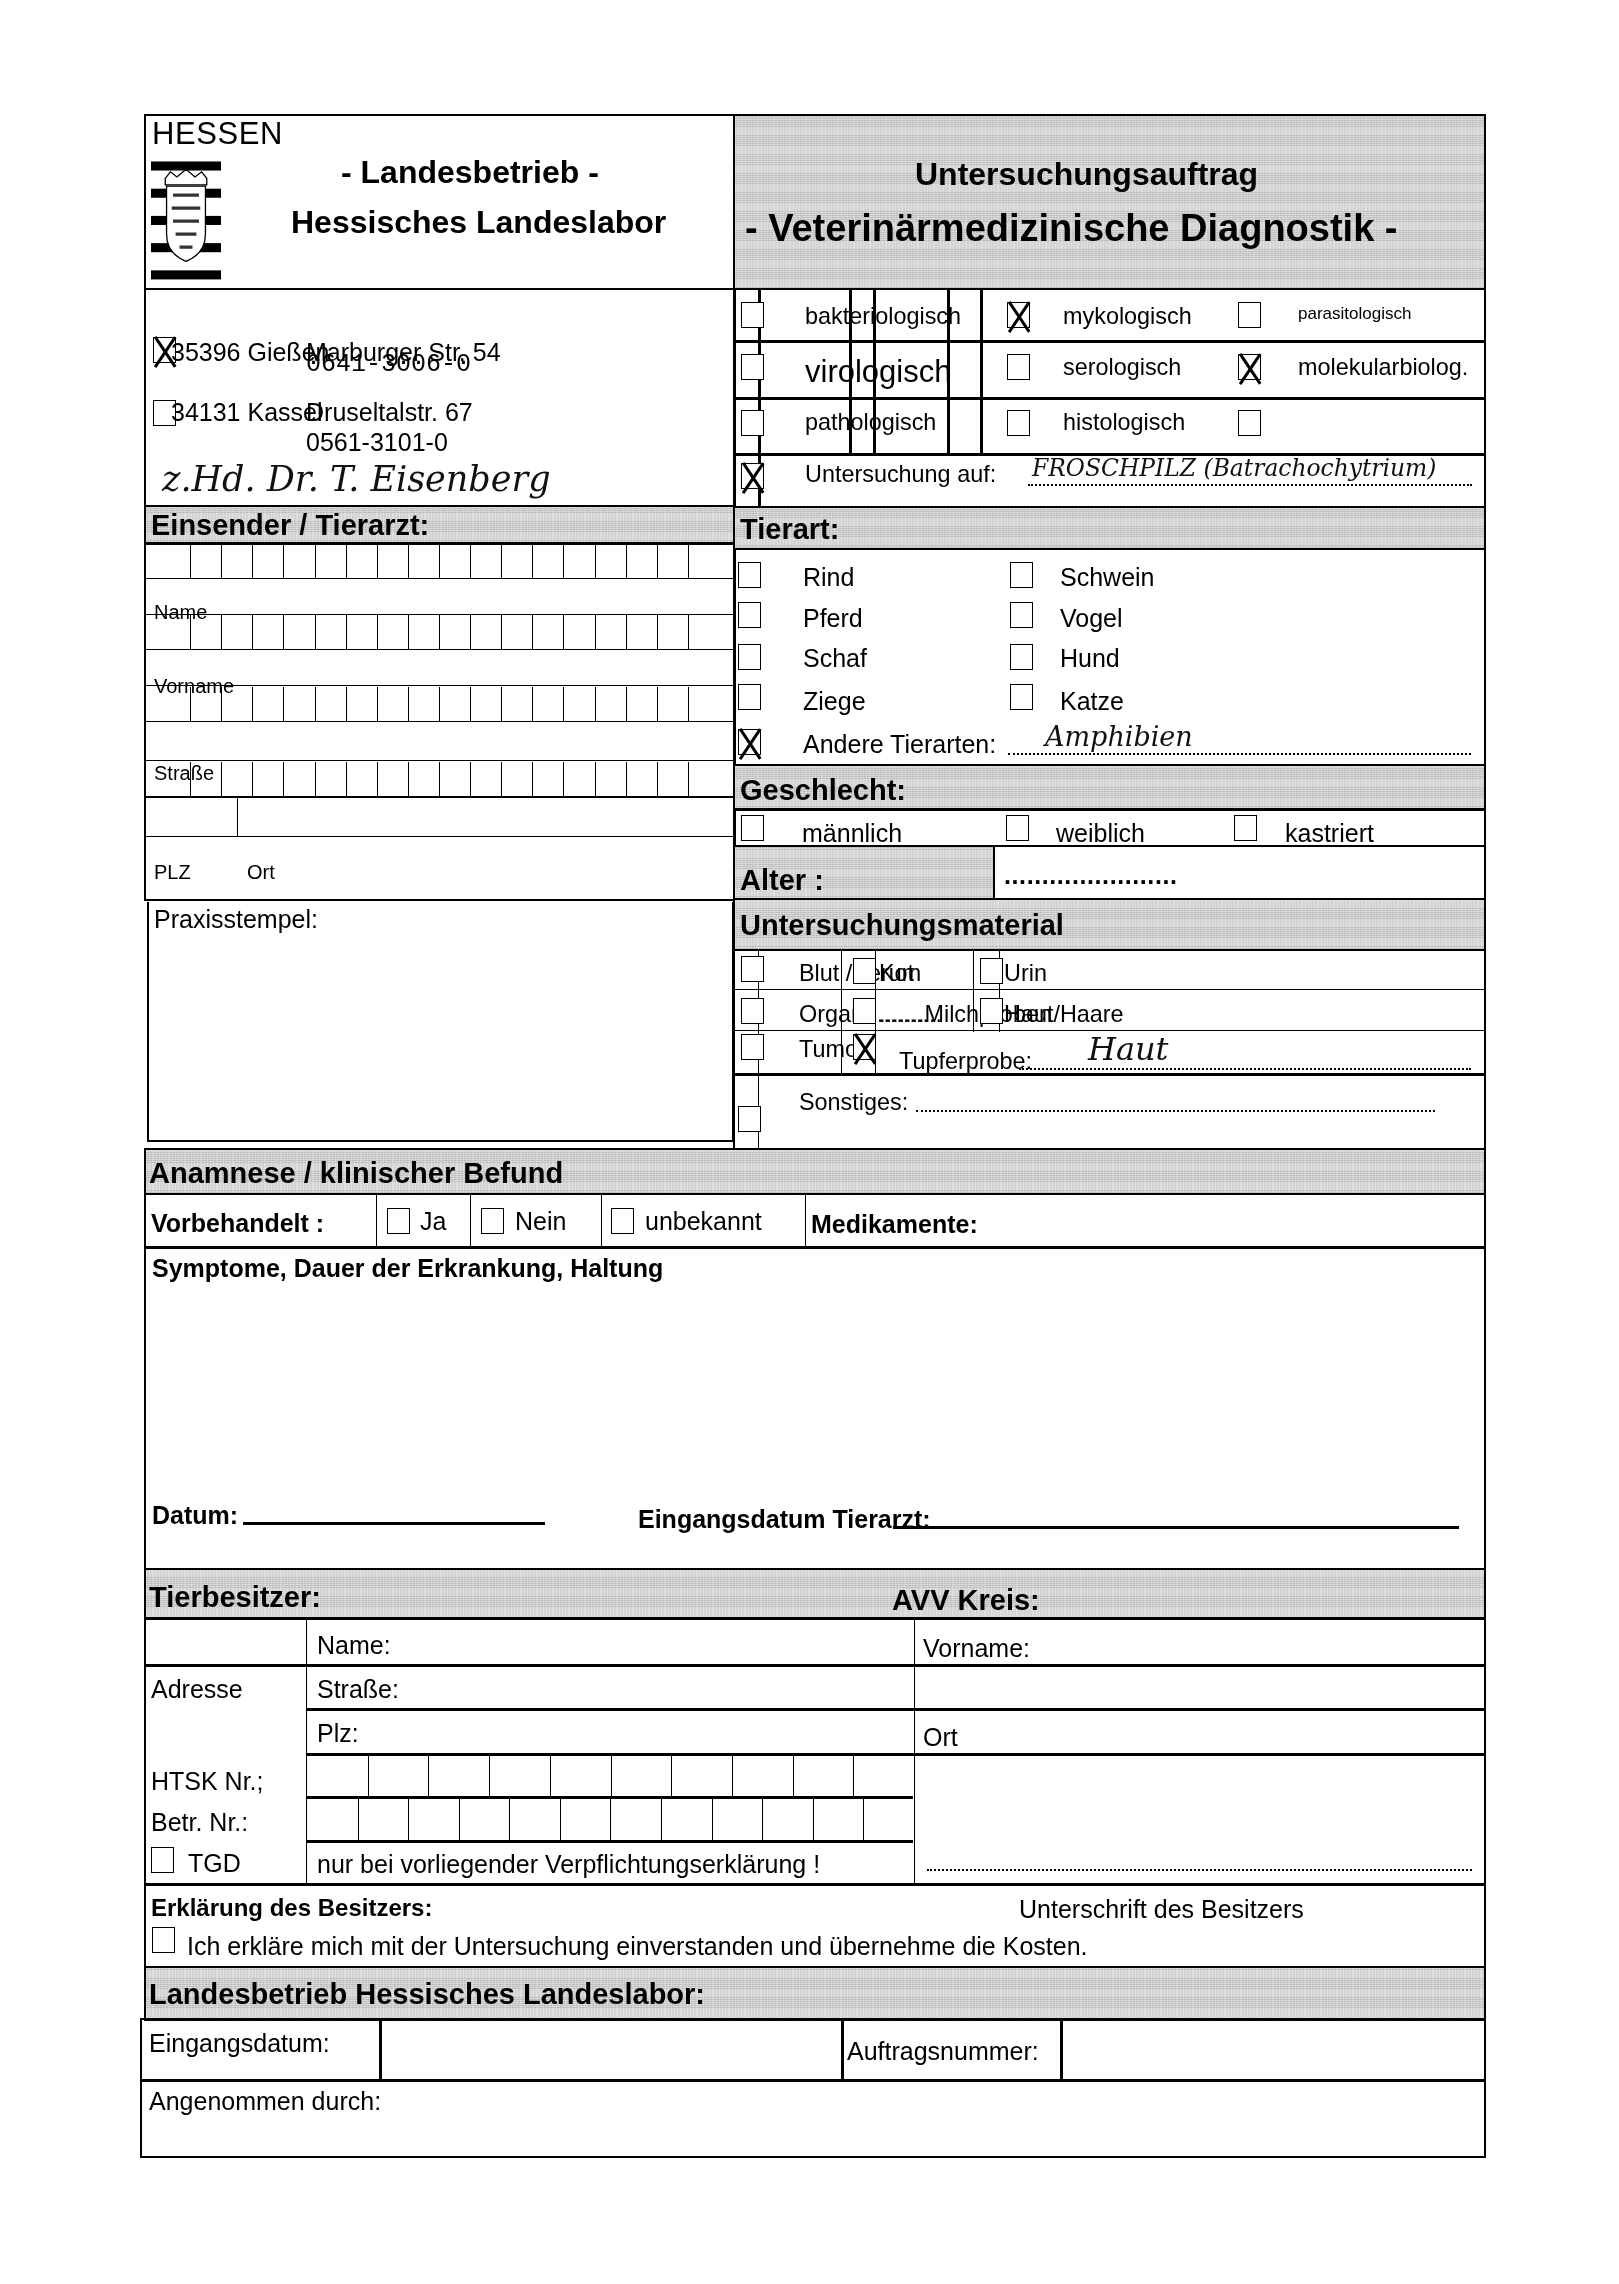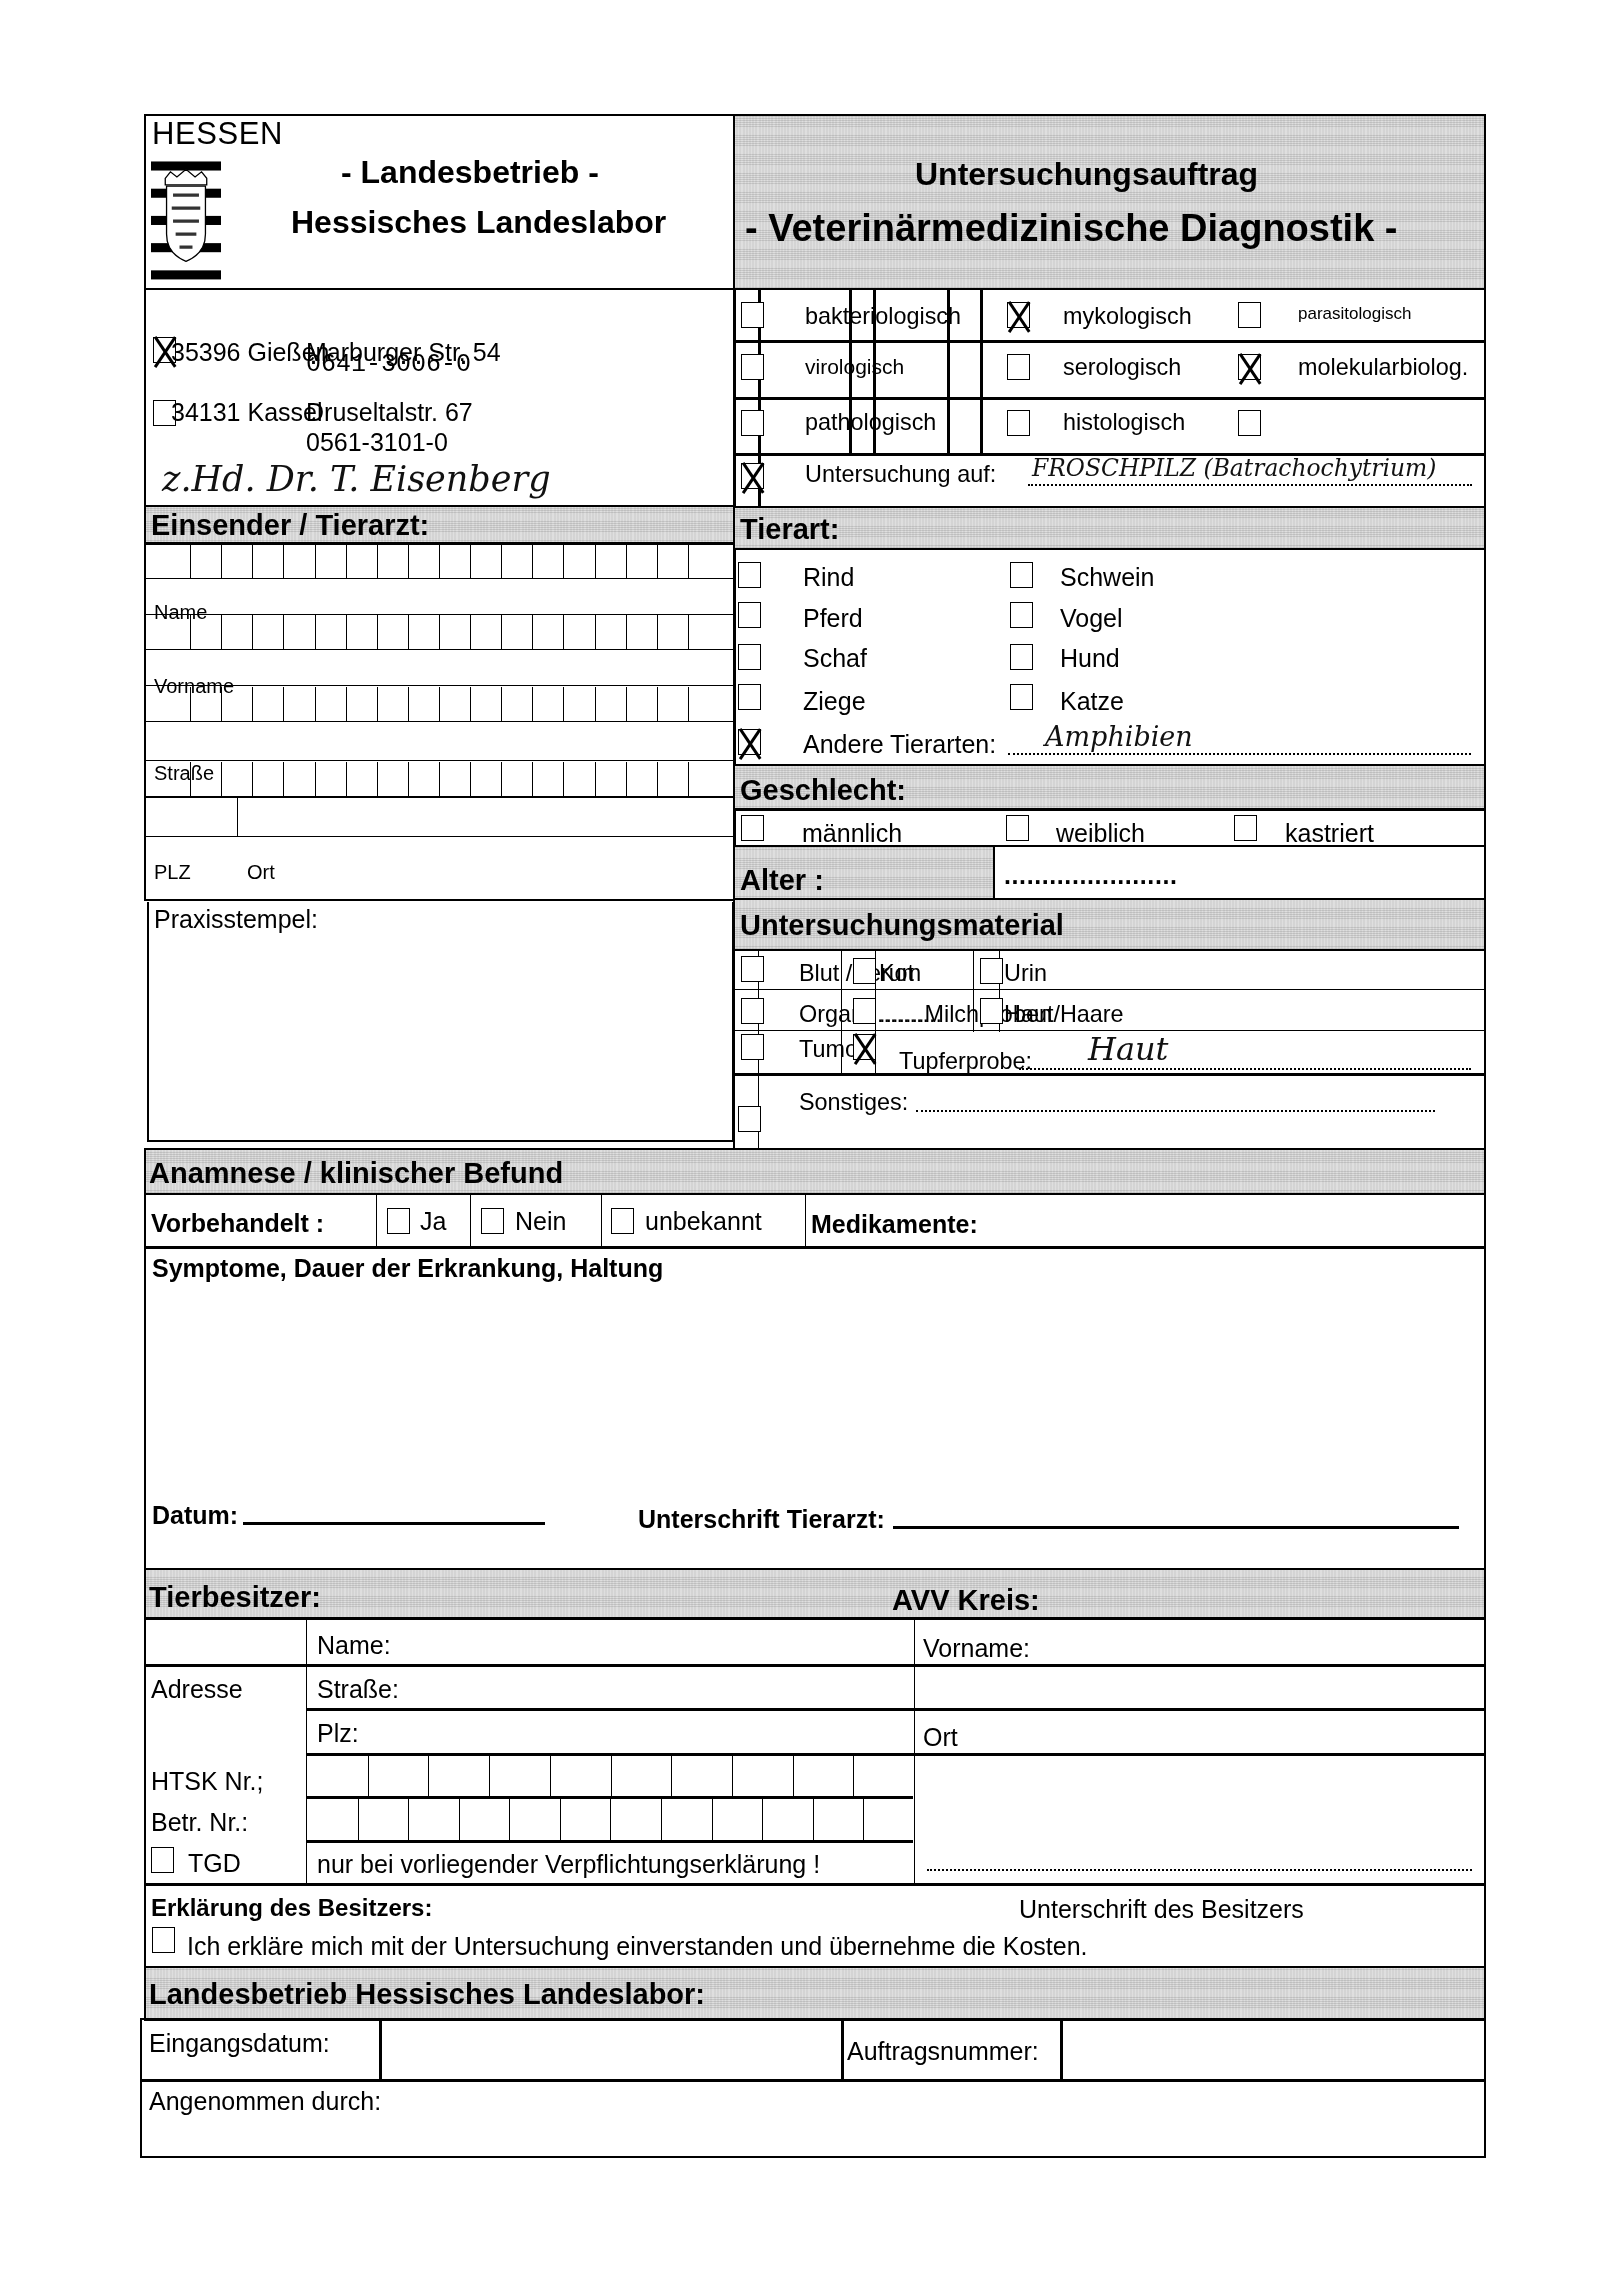--- a/index.html
+++ b/index.html
@@ -73,21 +73,21 @@
 <div class="vl" style="left:980px;top:288px;height:166px;"></div>
 
 <div class="cb" style="left:741px;top:302px;"></div>
 <div class="ts" style="left:805px;top:305px;font-size:23.4px;">bakteriologisch</div>
 <div class="cb checked" style="left:1007px;top:302px;"></div>
 <div class="ts" style="left:1063px;top:305px;font-size:23.4px;">mykologisch</div>
 <div class="cb" style="left:1238px;top:302px;"></div>
 <div class="ts" style="left:1298px;top:305px;font-size:17px;">parasitologisch</div>
 
 <div class="cb" style="left:741px;top:354px;"></div>
-<div class="ts" style="left:805px;top:356px;font-size:21px;">virologisch</div>
+<div class="ts" style="left:805px;top:356px;font-size:31px;">virologisch</div>
 <div class="cb" style="left:1007px;top:354px;"></div>
 <div class="ts" style="left:1063px;top:356px;font-size:23.4px;">serologisch</div>
 <div class="cb checked" style="left:1238px;top:354px;"></div>
 <div class="ts" style="left:1298px;top:356px;font-size:23.4px;">molekularbiolog.</div>
 
 <div class="cb" style="left:741px;top:410px;"></div>
 <div class="ts" style="left:805px;top:411px;font-size:23.4px;">pathologisch</div>
 <div class="cb" style="left:1007px;top:410px;"></div>
 <div class="ts" style="left:1063px;top:411px;font-size:23.4px;">histologisch</div>
 <div class="cb" style="left:1238px;top:410px;"></div>
@@ -288,21 +288,21 @@
 <div class="cb" style="left:611px;top:1208px;"></div>
 <div class="t" style="left:645px;top:1209px;">unbekannt</div>
 <div class="tb" style="left:811px;top:1212px;">Medikamente:</div>
 <div class="abs" style="left:1012px;top:1197px;width:467px;height:48px;"></div>
 
 <div class="bx" style="left:144px;top:1246px;width:1342px;height:324px;"></div>
 <div class="tb" style="left:152px;top:1256px;">Symptome, Dauer der Erkrankung, Haltung</div>
 <div class="abs" style="left:149px;top:1291px;width:1330px;height:195px;"></div>
 <div class="tb" style="left:152px;top:1503px;">Datum:</div>
 <div class="uline" style="left:243px;top:1522px;width:302px;"></div>
-<div class="tb" style="left:638px;top:1507px;">Unterschrift Tierarzt:</div>
+<div class="tb" style="left:638px;top:1507px;">Eingangsdatum Tierarzt:</div>
 <div class="uline" style="left:893px;top:1526px;width:566px;"></div>
 
 <div class="bx grey" style="left:144px;top:1568px;width:1342px;height:52px;"></div>
 <div class="th" style="left:149px;top:1583px;">Tierbesitzer:</div>
 <div class="th" style="left:892px;top:1586px;">AVV Kreis:</div>
 
 <div class="bx" style="left:144px;top:1617px;width:1342px;height:269px;"></div>
 <div class="vlt" style="left:306px;top:1618px;height:266px;"></div>
 <div class="vlt" style="left:914px;top:1618px;height:266px;"></div>
 <div class="hl" style="left:144px;top:1664px;width:1342px;"></div>

